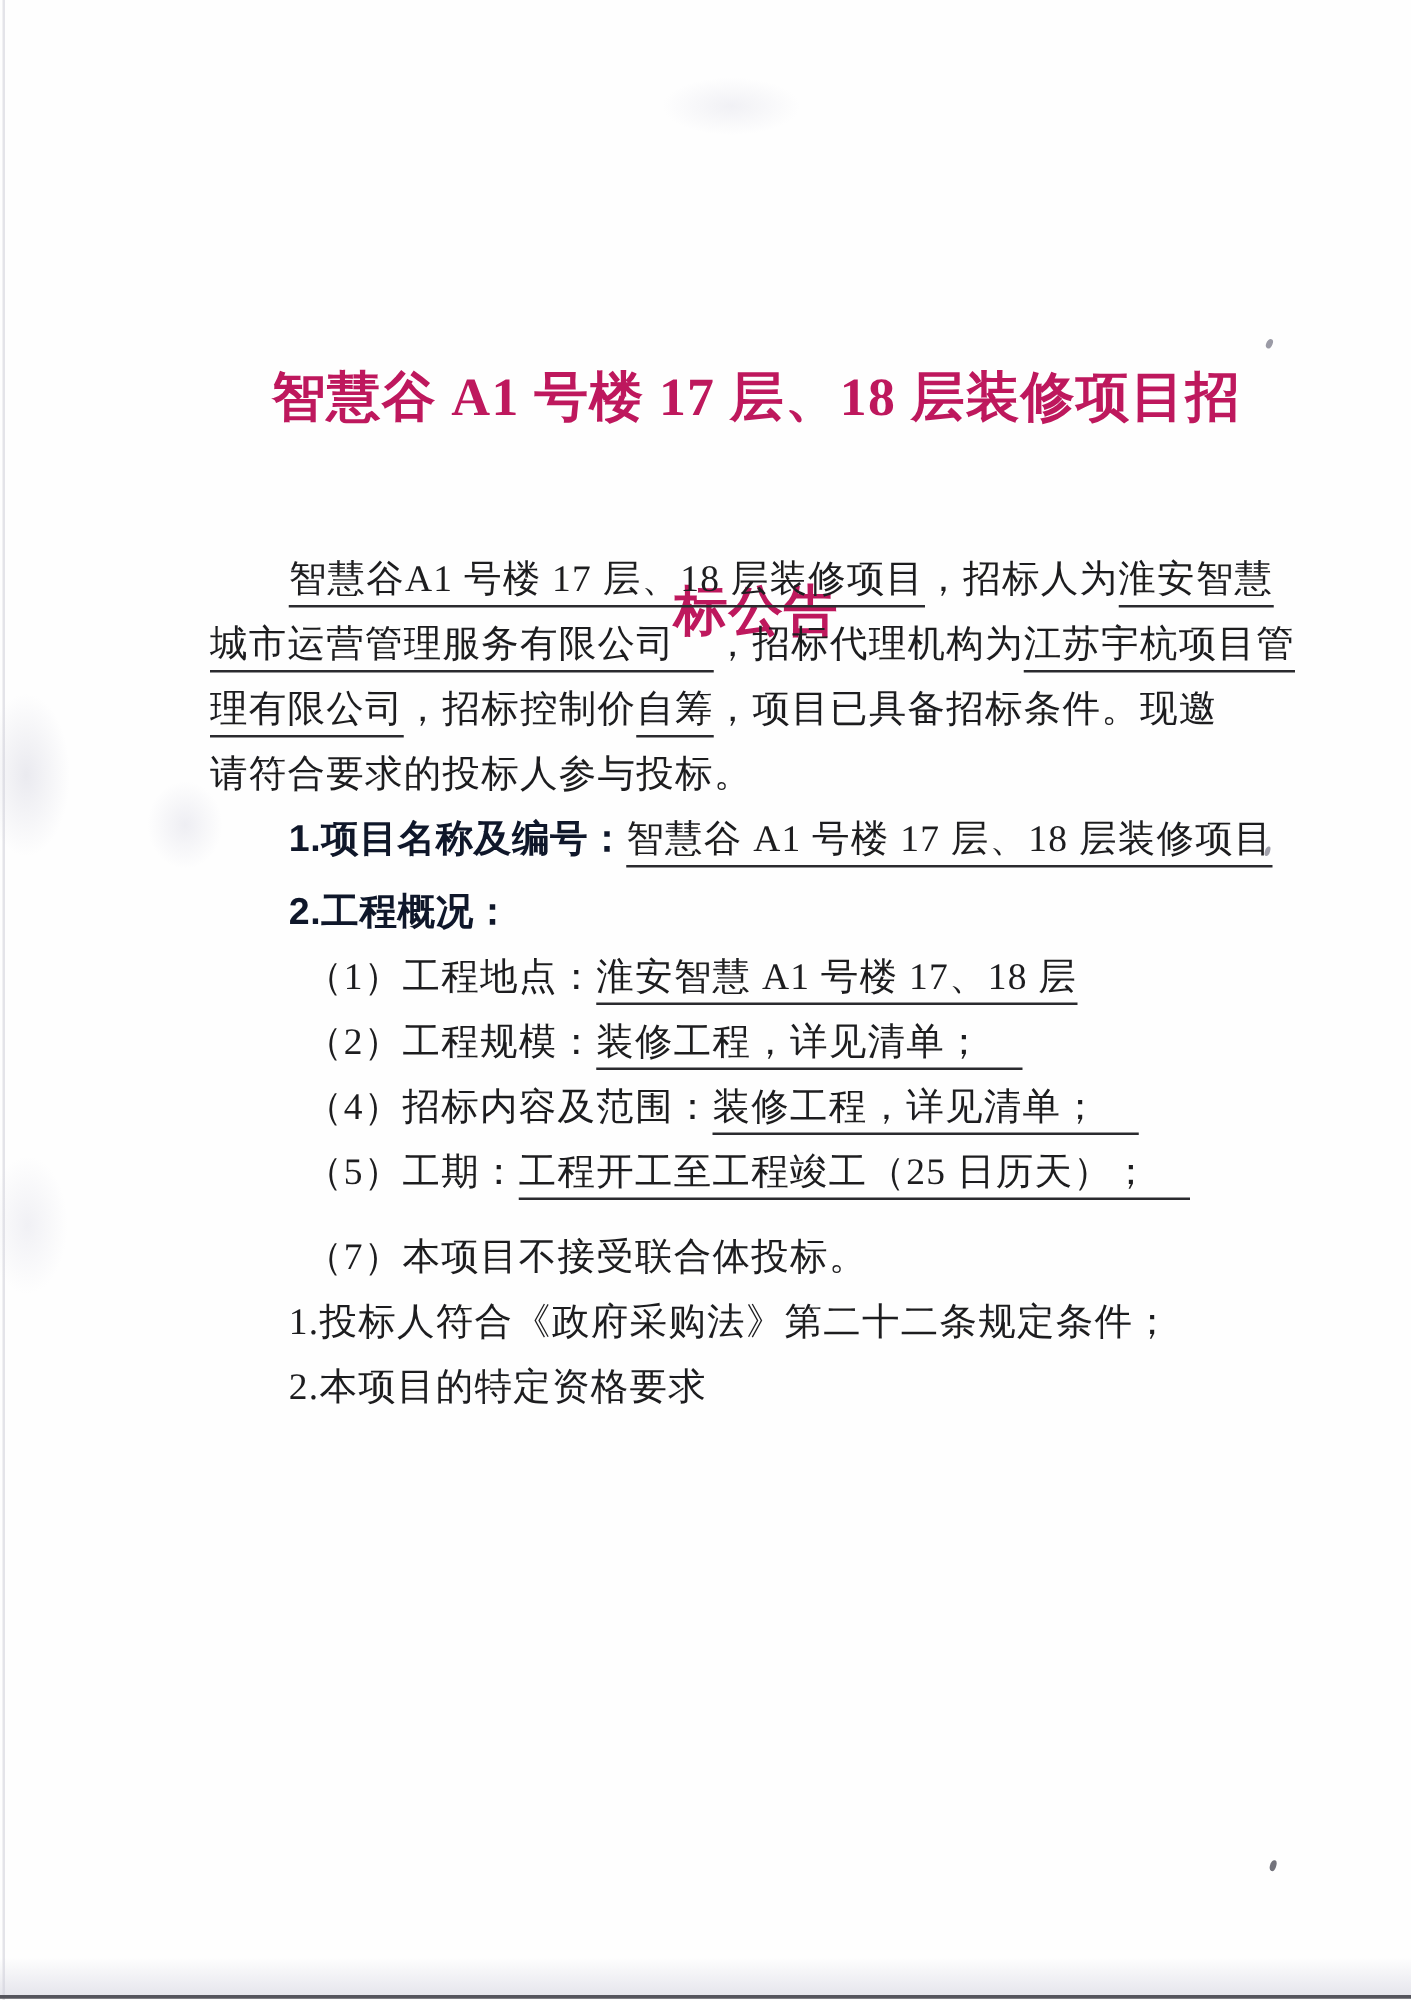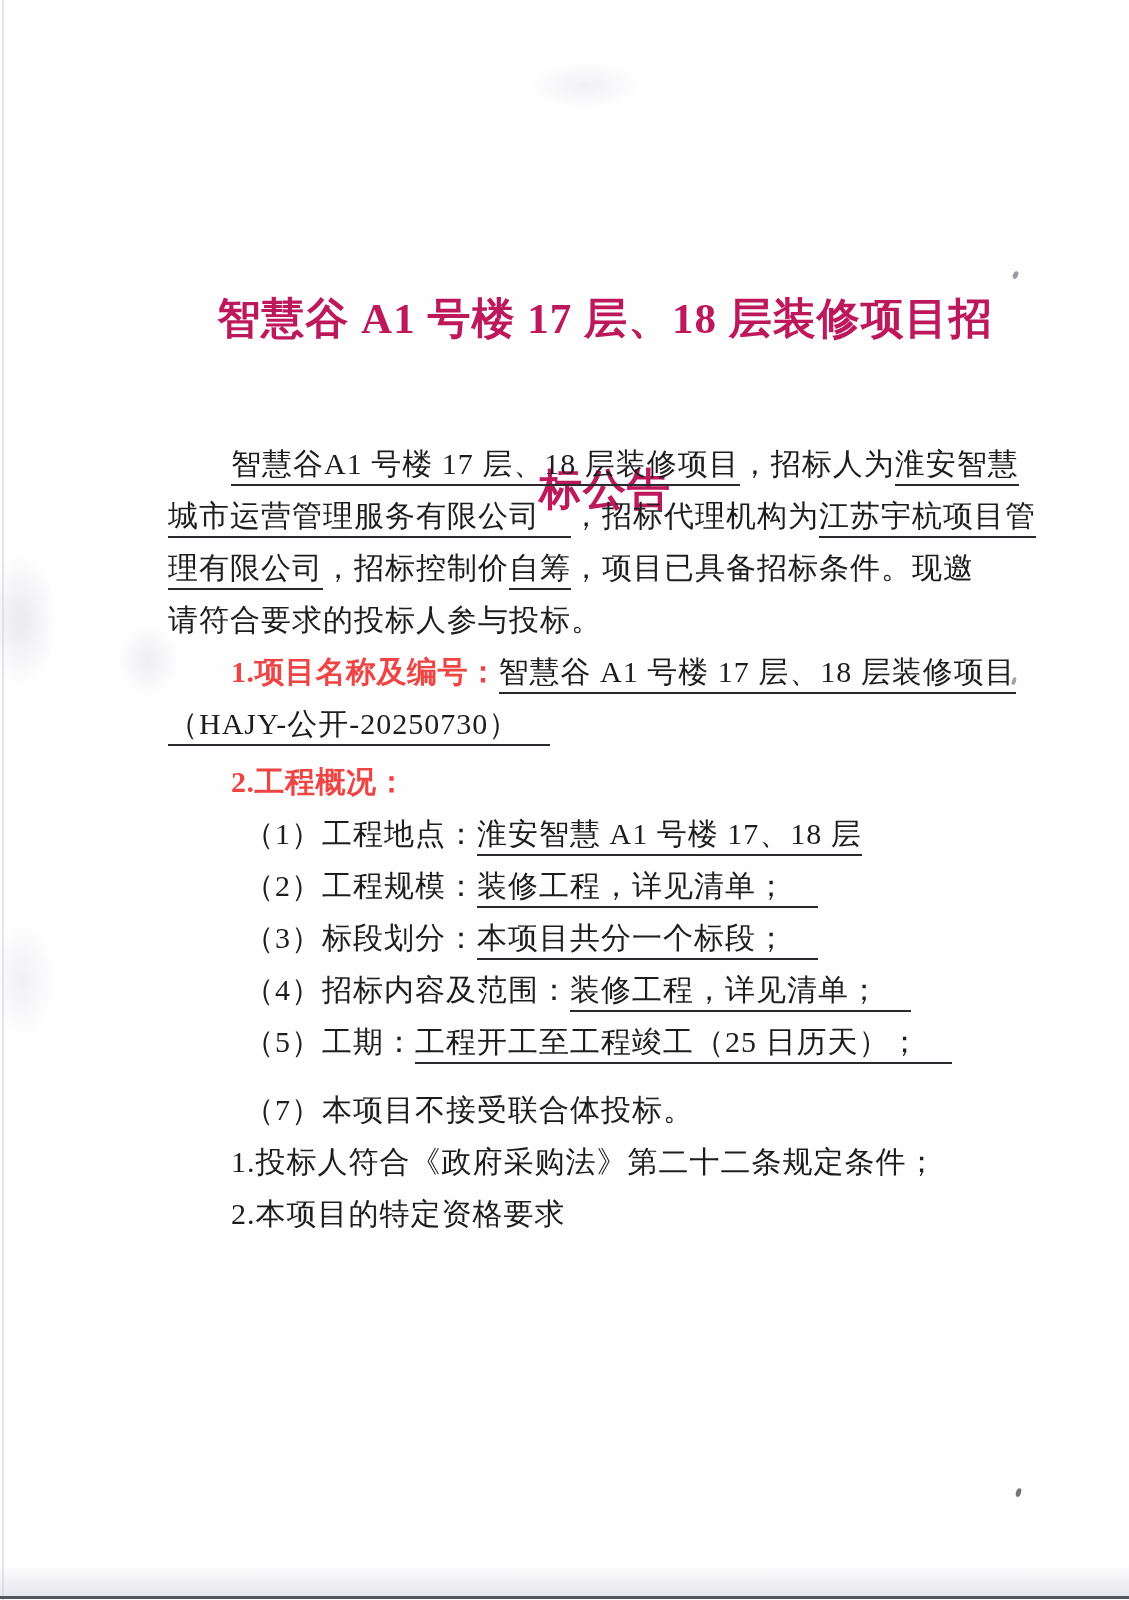--- a/index.html
+++ b/index.html
@@ -86,24 +86,24 @@
   .line {
     white-space: pre;
   }
   .line.ind-1 { padding-left: 63px; }
   .line.ind-2 { padding-left: 76px; }
   .seg.u {
     border-bottom: 2px solid #2a2a2e;
     padding-bottom: 4px;
   }
   .seg.b {
-    font-family: Liberation Serif, serif;
+    font-family: Liberation Sans, sans-serif;
     font-weight: 700;
     letter-spacing: 0.5px;
-    color: #ef4444;
+    color: #0f172a;
   }
 </style>
 </head>
 <body>
 
 <div class="page">
 
   <div class="left-edge"></div>
 
   <div class="smudge smudge-1"></div>
@@ -115,25 +115,23 @@
     <span class="tl">智慧谷 A1 号楼 17 层、18 层装修项目招</span>
     <span class="tl">标公告</span>
   </h1>
 
   <div class="doc-body" id="doc-body">
       <div class="line ind-1"><span class="seg u">智慧谷A1 号楼 17 层、18 层装修项目</span><span class="seg n">，招标人为</span><span class="seg u">淮安智慧</span></div>
       <div class="line"><span class="seg u">城市运营管理服务有限公司　</span><span class="seg n">，招标代理机构为</span><span class="seg u">江苏宇杭项目管</span></div>
       <div class="line"><span class="seg u">理有限公司</span><span class="seg n">，招标控制价</span><span class="seg u">自筹</span><span class="seg n">，项目已具备招标条件。现邀</span></div>
       <div class="line"><span class="seg n">请符合要求的投标人参与投标。</span></div>
       <div class="line ind-1"><span class="seg b">1.项目名称及编号：</span><span class="seg u">智慧谷 A1 号楼 17 层、18 层装修项目</span></div>
-      <div class="line"><span class="seg u">（HAJY-公开-20250730）　</span></div>
       <div class="line ind-1" style="margin-top: 6px;"><span class="seg b">2.工程概况：</span></div>
       <div class="line ind-2"><span class="seg n">（1）工程地点：</span><span class="seg u">淮安智慧 A1 号楼 17、18 层</span></div>
       <div class="line ind-2"><span class="seg n">（2）工程规模：</span><span class="seg u">装修工程，详见清单；　</span></div>
-      <div class="line ind-2"><span class="seg n">（3）标段划分：</span><span class="seg u">本项目共分一个标段；　</span></div>
       <div class="line ind-2"><span class="seg n">（4）招标内容及范围：</span><span class="seg u">装修工程，详见清单；　</span></div>
       <div class="line ind-2"><span class="seg n">（5）工期：</span><span class="seg u">工程开工至工程竣工（25 日历天）；　</span></div>
       <div class="line ind-2" style="margin-top: 16px;"><span class="seg n">（7）本项目不接受联合体投标。</span></div>
       <div class="line ind-1"><span class="seg n">1.投标人符合《政府采购法》第二十二条规定条件；</span></div>
       <div class="line ind-1"><span class="seg n">2.本项目的特定资格要求</span></div>
     </div>
 
   <div class="speck speck-1"></div>
   <div class="speck speck-2"></div>
   <div class="speck speck-3"></div>

